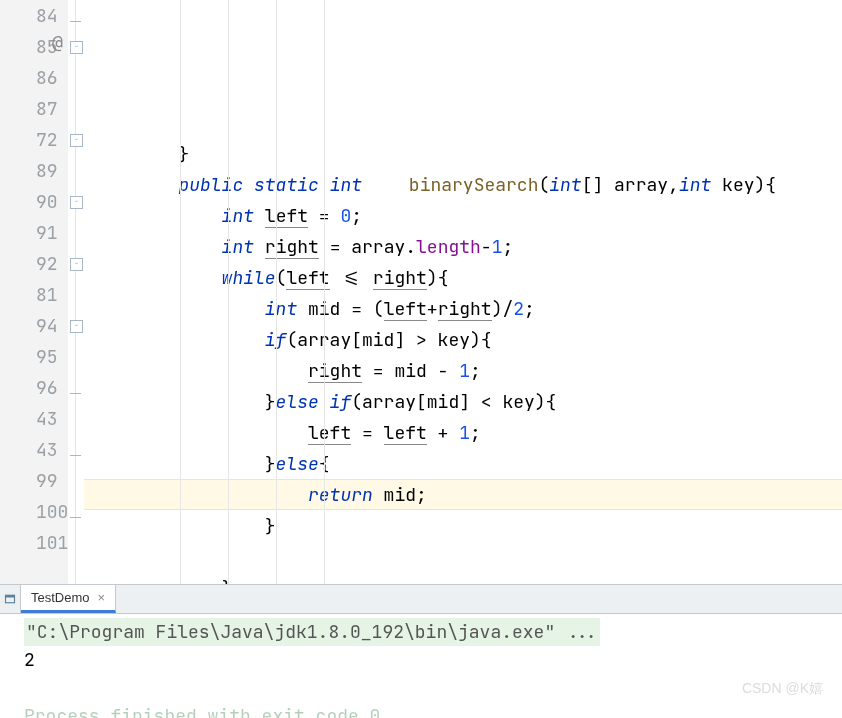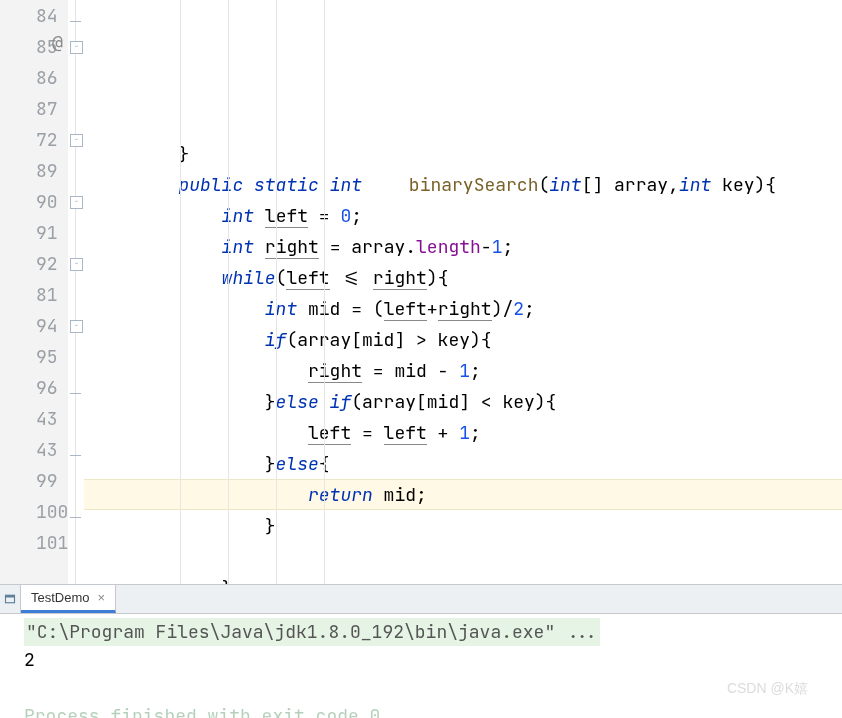--- a/index.html
+++ b/index.html
@@ -45,21 +45,21 @@
   .tab.active{background:#fff;border-bottom:3px solid #3f7ed6;}
   .tab .close{margin-left:8px;color:#888;}
   .tabstrip-left{width:20px;border-right:1px solid var(--tab-border);display:flex;align-items:center;justify-content:center;}
   .tabstrip-left svg{width:12px;height:12px;}
 
   .console{flex-shrink:0;background:#fff;font-family:"JetBrains Mono",monospace;font-size:18px;line-height:28px;padding:4px 0 4px 24px;position:relative;height:96px;}
   .console .cmd{background:var(--console-cmd-bg);display:inline-block;color:#555;padding:0 2px;}
   .console .out{color:#000;}
   .console .exit{color:#2b7a3c;}
 
-  .watermark{position:absolute;right:34px;bottom:20px;color:var(--watermark);font:14px "Segoe UI",Arial,sans-serif;pointer-events:none;text-align:center;}
+  .watermark{position:absolute;right:19px;bottom:20px;color:var(--watermark);font:14px "Segoe UI",Arial,sans-serif;pointer-events:none;text-align:center;}
 </style>
 </head>
 <body>
 
 <div class="wrap">
 
   <div class="editor">
     <div class="gutter" id="gutter">
       <span class="anno">@</span>
     <div class="ln">84</div>

